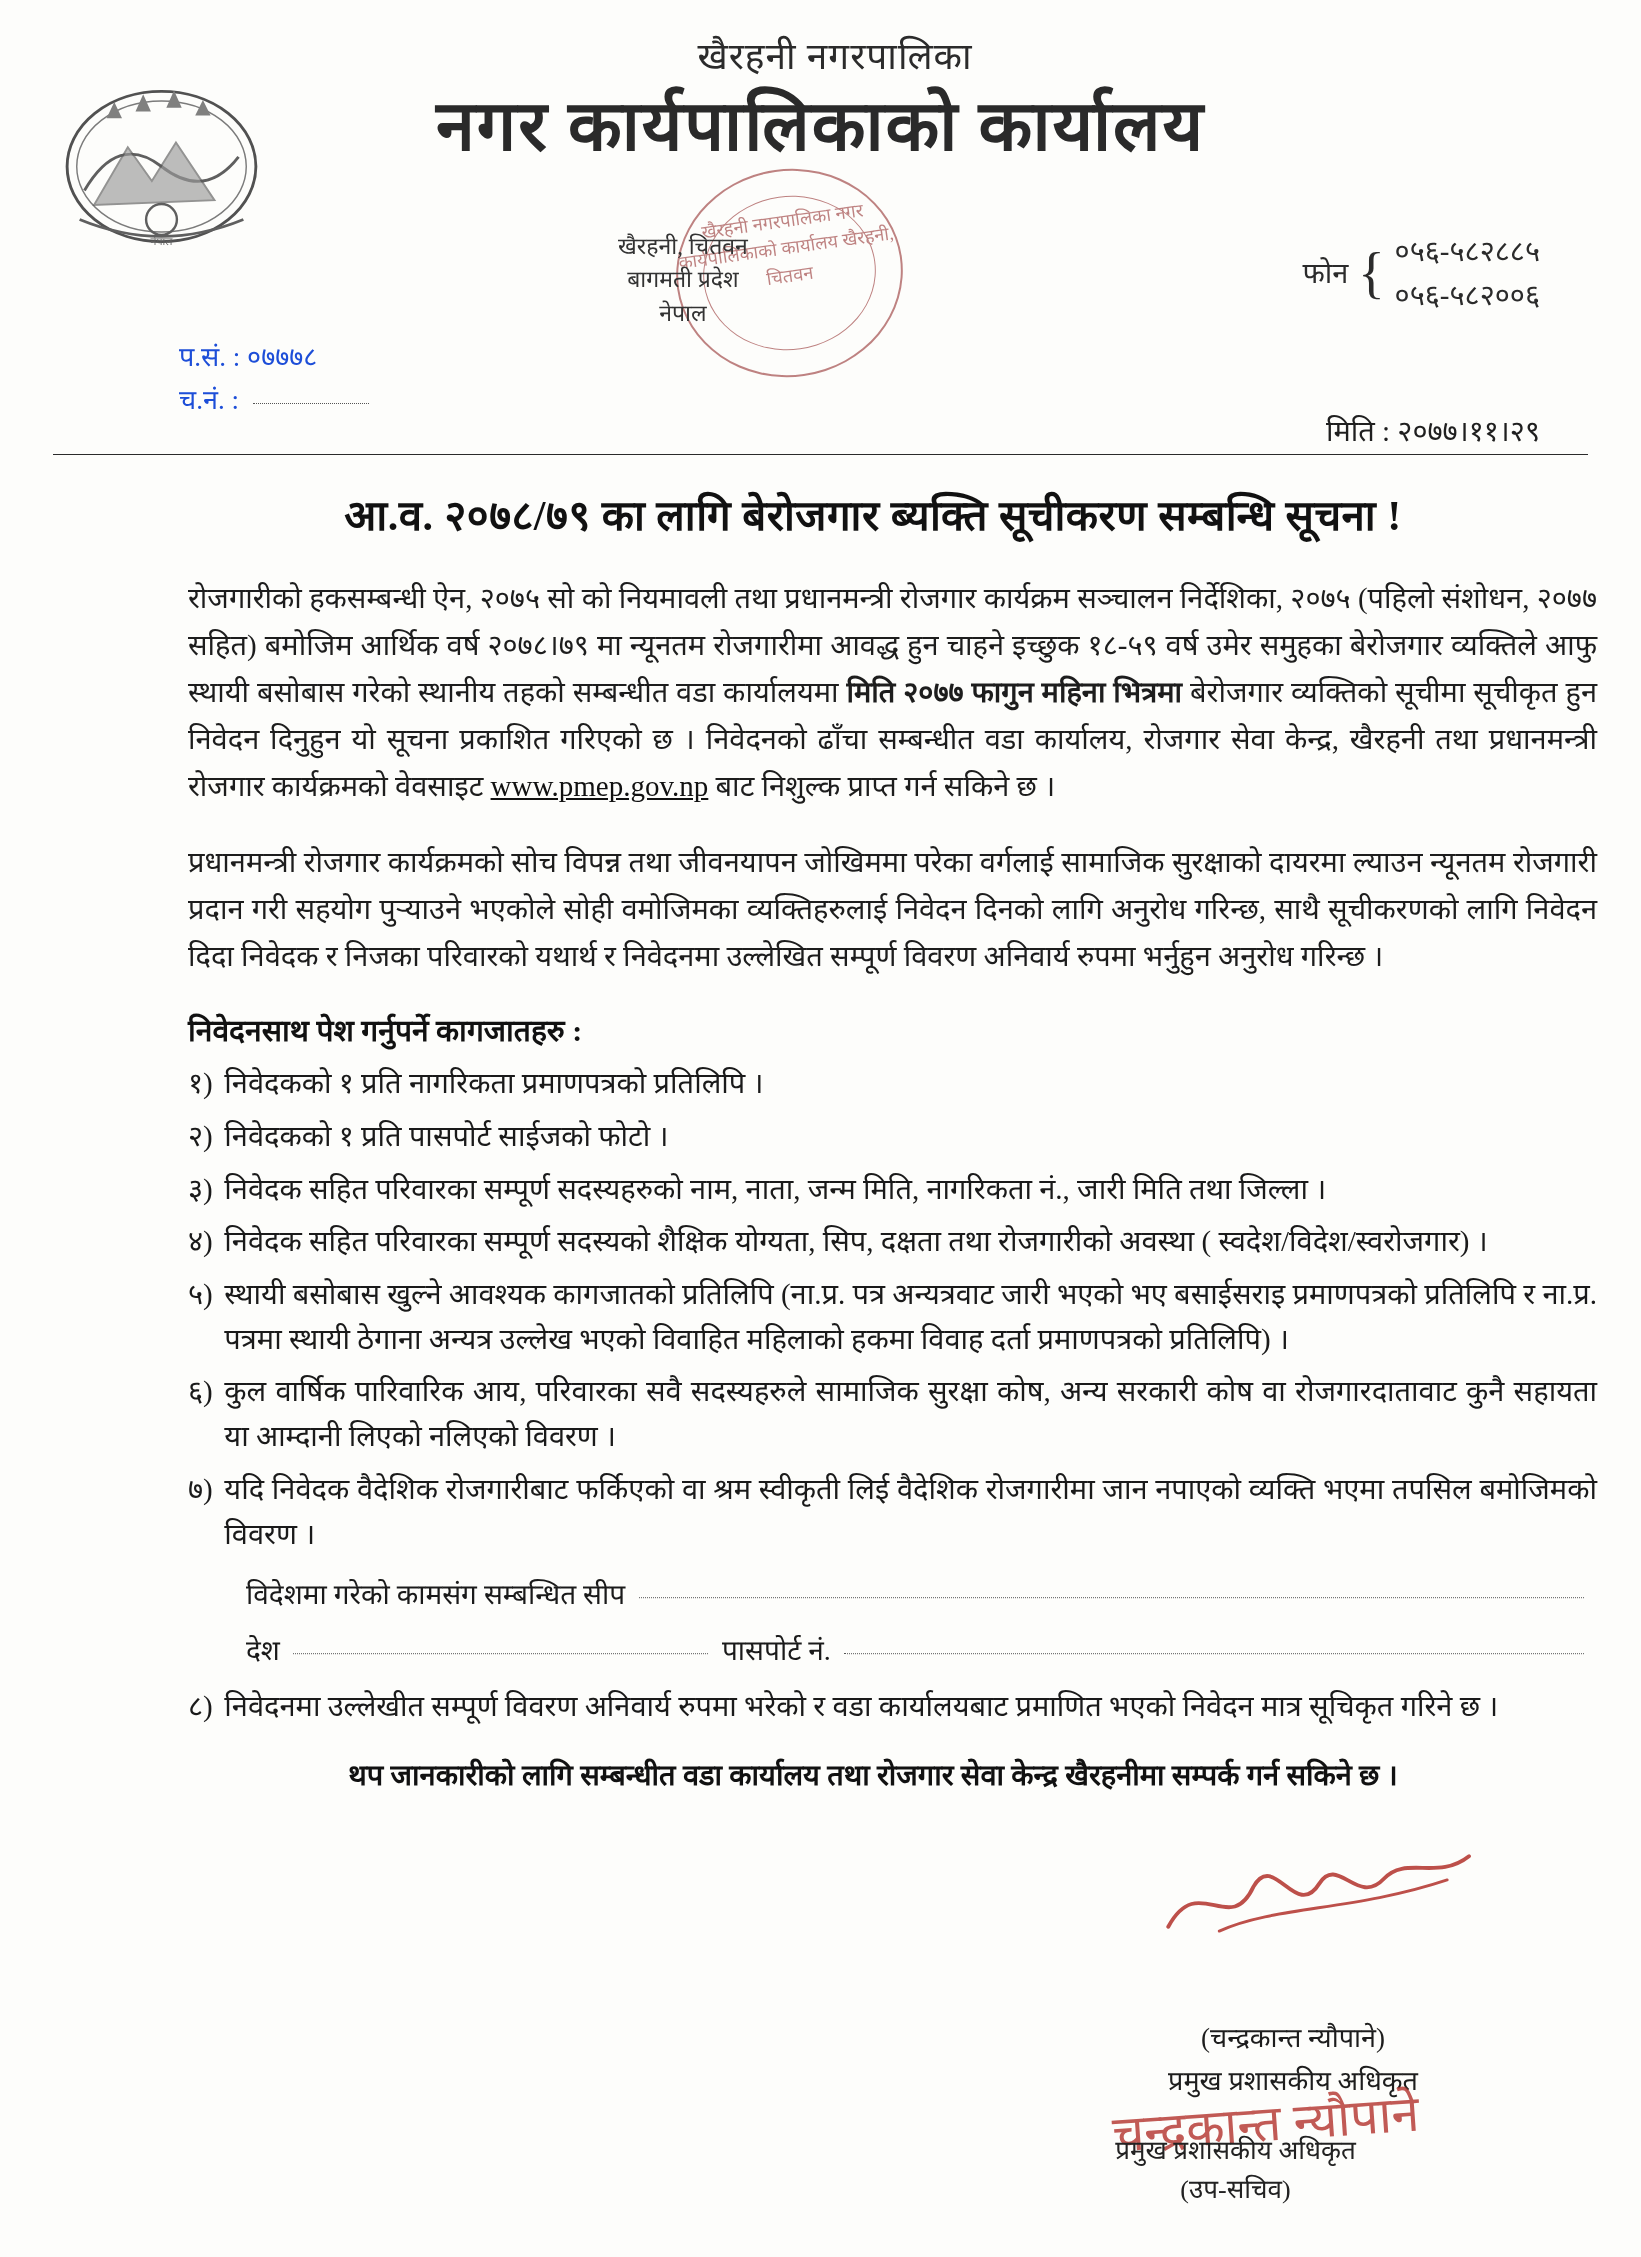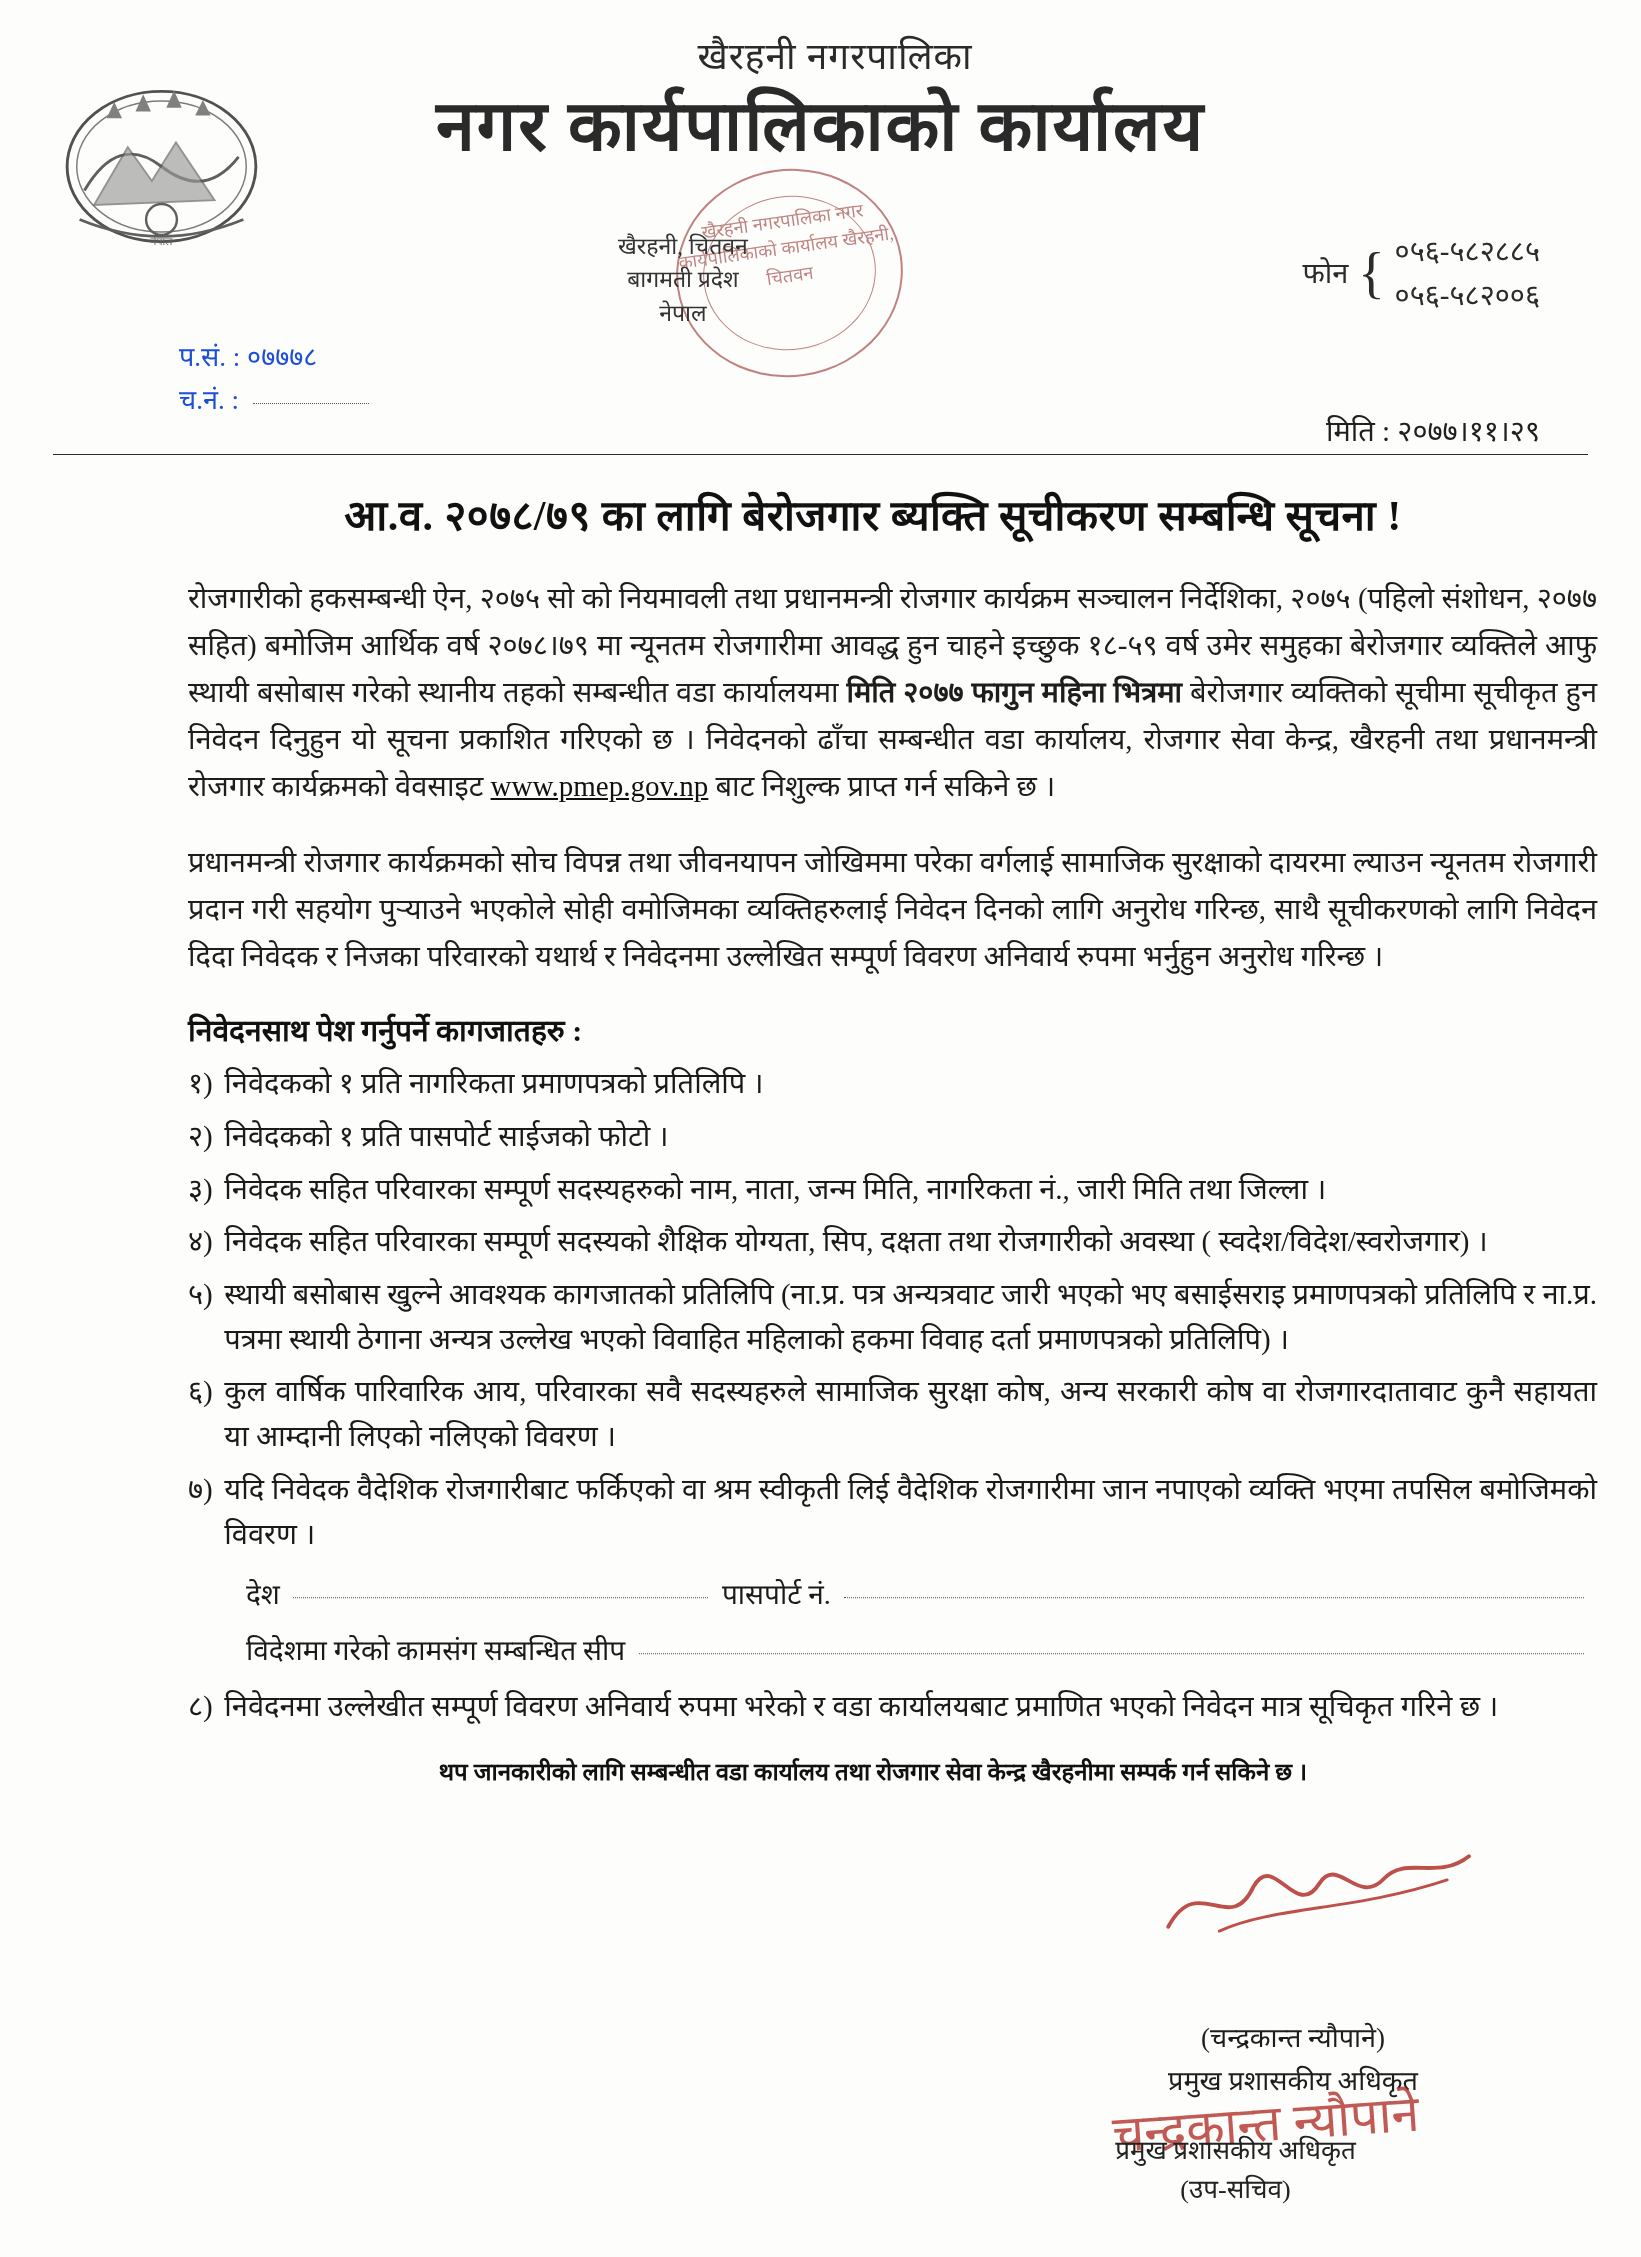--- a/index.html
+++ b/index.html
@@ -201,21 +201,21 @@
   .fields .lbl { white-space: nowrap; }
   .fields .fill {
     flex: 1 1 auto;
     border-bottom: 1.9px dotted #555;
     margin: 0 13.5px;
     height: 0;
     transform: translateY(-5.8px);
   }
   .fields .fill.short { flex: 0 0 415px; }
   .closing {
-    font-size: 24px;
+    font-size: 29px;
     font-weight: bold;
     text-align: center;
     margin: 25px 0 0 -39px;
     color: #111;
   }
   
   .sigblock {
     position: absolute;
     right: 145px;
     bottom: 154px;
@@ -355,27 +355,27 @@
         <span class="txt">कुल वार्षिक पारिवारिक आय, परिवारका सवै सदस्यहरुले सामाजिक सुरक्षा कोष, अन्य सरकारी कोष वा रोजगारदातावाट कुनै सहायता या आम्दानी लिएको नलिएको विवरण ।</span>
       </li>
       <li>
         <span class="num">७)</span>
         <span class="txt">यदि निवेदक वैदेशिक रोजगारीबाट फर्किएको वा श्रम स्वीकृती लिई वैदेशिक रोजगारीमा जान नपाएको व्यक्ति भएमा तपसिल बमोजिमको विवरण ।</span>
       </li>
     </ol>
 
     <div class="fields">
       <div class="frow">
+        <span class="lbl">विदेशमा गरेको कामसंग सम्बन्धित सीप</span>
+        <span class="fill"></span>
+      </div>
+      <div class="frow">
         <span class="lbl">देश</span>
         <span class="fill short"></span>
         <span class="lbl">पासपोर्ट नं.</span>
-        <span class="fill"></span>
-      </div>
-      <div class="frow">
-        <span class="lbl">विदेशमा गरेको कामसंग सम्बन्धित सीप</span>
         <span class="fill"></span>
       </div>
     </div>
 
     <ol class="docs">
       <li>
         <span class="num">८)</span>
         <span class="txt">निवेदनमा उल्लेखीत सम्पूर्ण विवरण अनिवार्य रुपमा भरेको र वडा कार्यालयबाट प्रमाणित भएको निवेदन मात्र सूचिकृत गरिने छ ।</span>
       </li>
     </ol>

